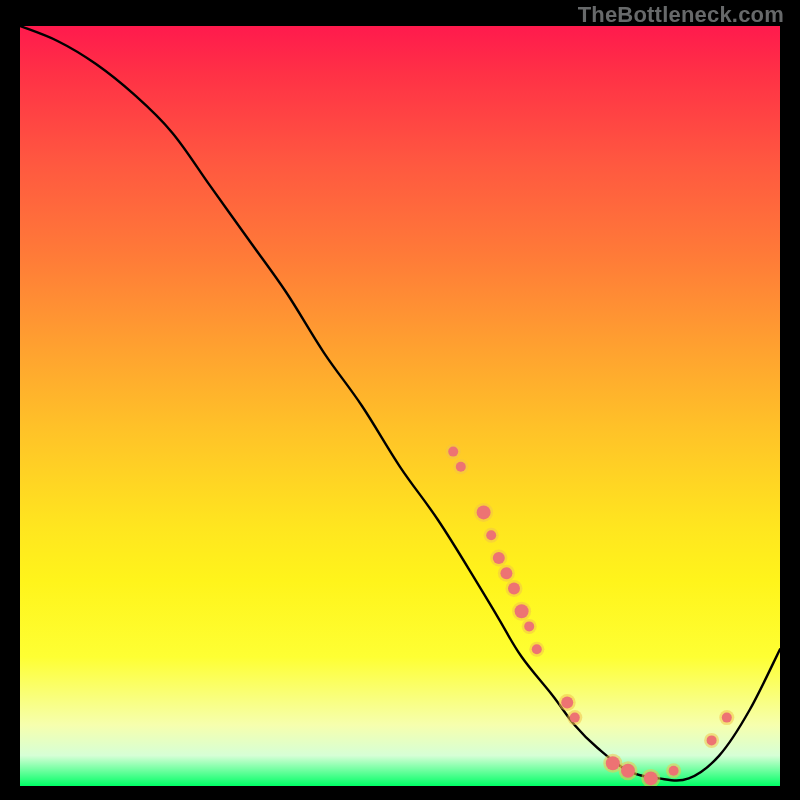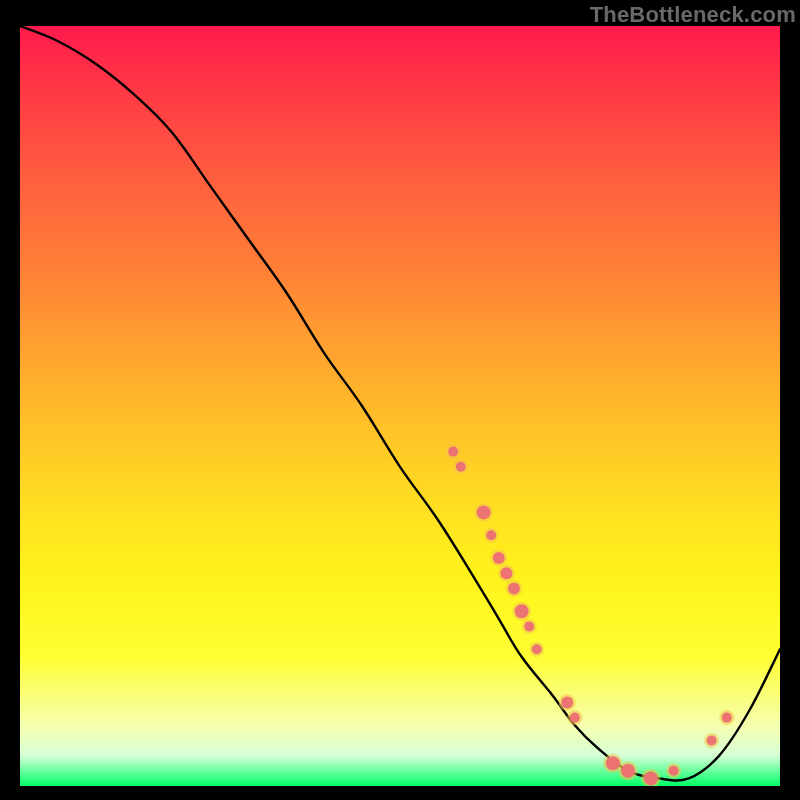--- a/index.html
+++ b/index.html
@@ -27,21 +27,21 @@
       #fff41b 73%,
       #feff33 83%,
       #f6ffae 92%,
       #d6ffd6 96%,
       #00ff66 100%
     );
   }
   .watermark {
     position: absolute;
     top: 2px;
-    right: 4px;
+    right: 16px;
     font-family: Arial, Helvetica, sans-serif;
     font-size: 22px;
     font-weight: 600;
     color: #67696a;
     letter-spacing: 0.2px;
   }
   svg.curve {
     position: absolute;
     left: 0;
     top: 0;

